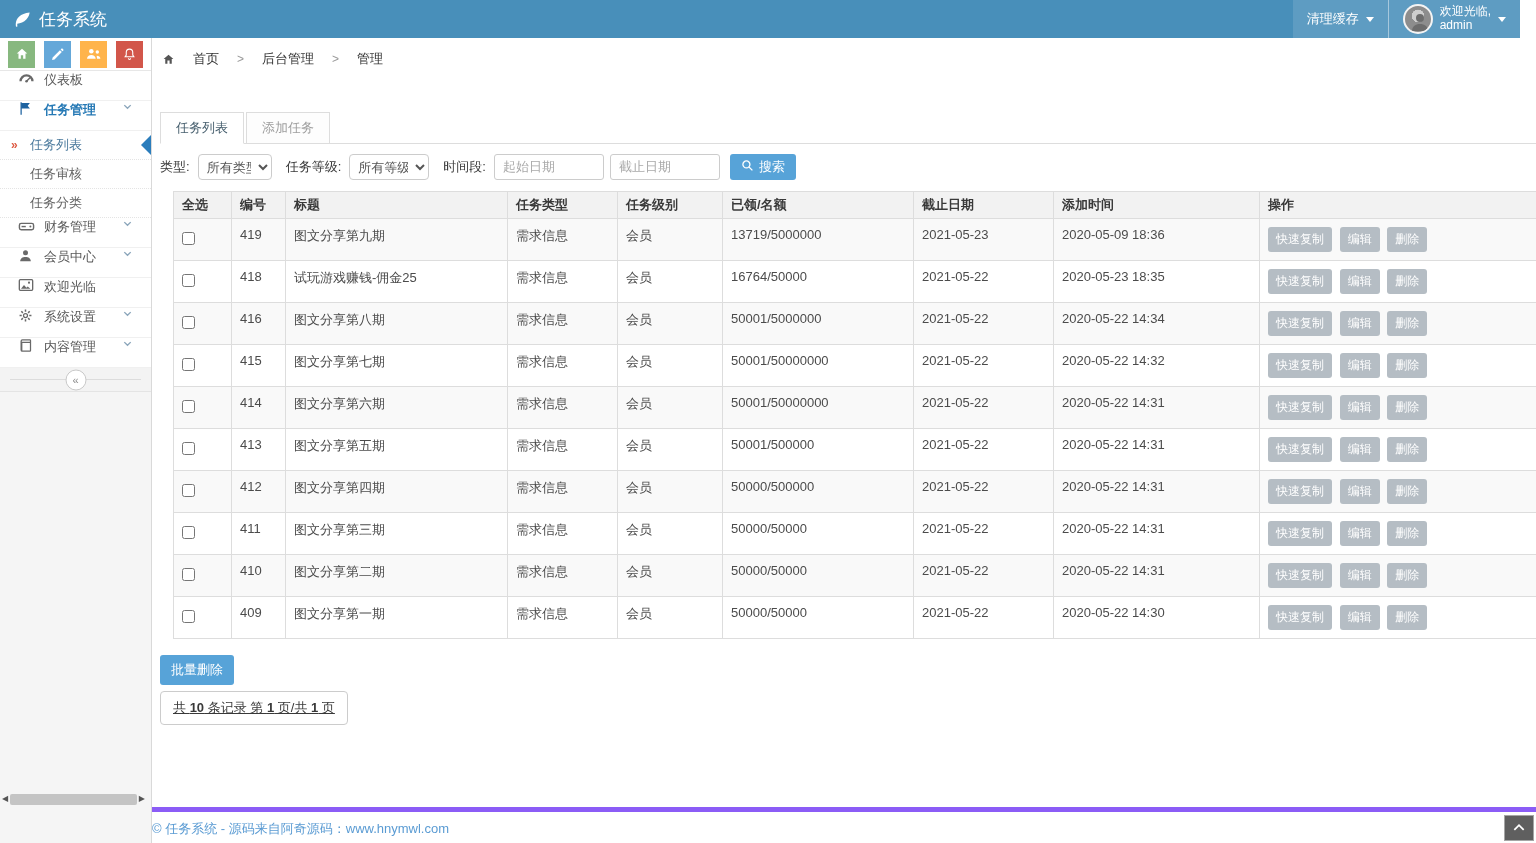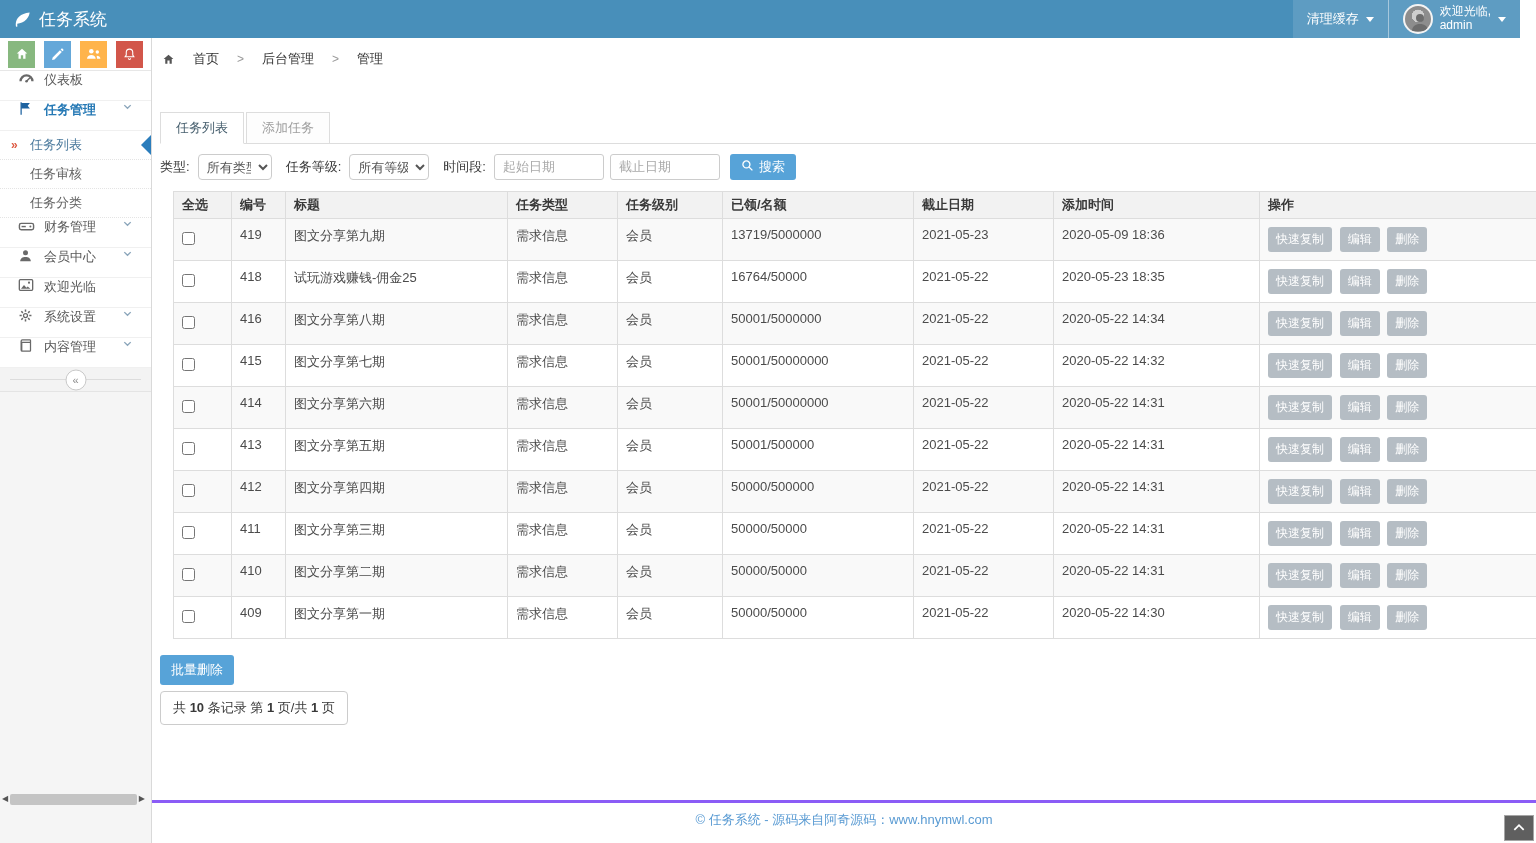--- a/index.html
+++ b/index.html
@@ -74,25 +74,25 @@
   .table-wrap { margin:1px 1px 0 8px; }
   table { width:100%; border-collapse:collapse; table-layout:fixed;margin-left:13px; }
   th { background:#f2f2f2; border:1px solid #ddd; padding:4px 8px; text-align:left; font-size:13px; color:#393939; }
   td { border:1px solid #ddd; padding:8px; height:42px; vertical-align:top; font-size:13px; color:#4b4b4b; }
   tbody tr:nth-child(odd) td { background:#f9f9f9; }
   td.cb-cell { vertical-align:middle; }
   td.ops-cell { vertical-align:middle; }
   .op-btn { background:#b5bdc4; color:#fff; border:none; border-radius:3px; padding:4px 8px; margin-right:4px; font-size:12px; cursor:pointer;text-align:center; }
 
   .batch-delete { margin:16px 0 0 8px; background:#57a3d8; color:#fff; border:none; border-radius:3px; padding:6px 11px; font-size:13px; cursor:pointer; width:fit-content; }
-  .pagination { margin:6px 0 0 8px; display:inline-block; width:fit-content; border:1px solid #ccc; border-radius:4px; padding:7px 12px; background:#fff; color:#393939; }
+  .pagination { margin:6px 0 0 8px; display:inline-block; width:fit-content; border:1px solid #ccc; border-radius:4px; padding:7px 12px; background:#fff; color:#393939;text-decoration:underline; }
   .pagination b { font-weight:bold; }
 
   .spacer { flex:1; }
-  .page-footer { border-top:3px solid #8b5cf6; text-align:center; padding:8px 0 14px; color:#5a9bd3; }
+  .page-footer { border-top:5px solid #8b5cf6; text-align:left; padding:8px 0 5px; color:#5a9bd3; }
 
   .back-to-top { position:fixed; right:2px; bottom:2px; width:30px; height:26px; background:#5f5f5f; border:1px solid #a5a5a5;
     color:#fff; display:flex; align-items:center; justify-content:center; cursor:pointer; z-index:60; }
 </style>
 </head>
 <body>
 
 <header class="topbar">
   <div class="brand">
     <span>

